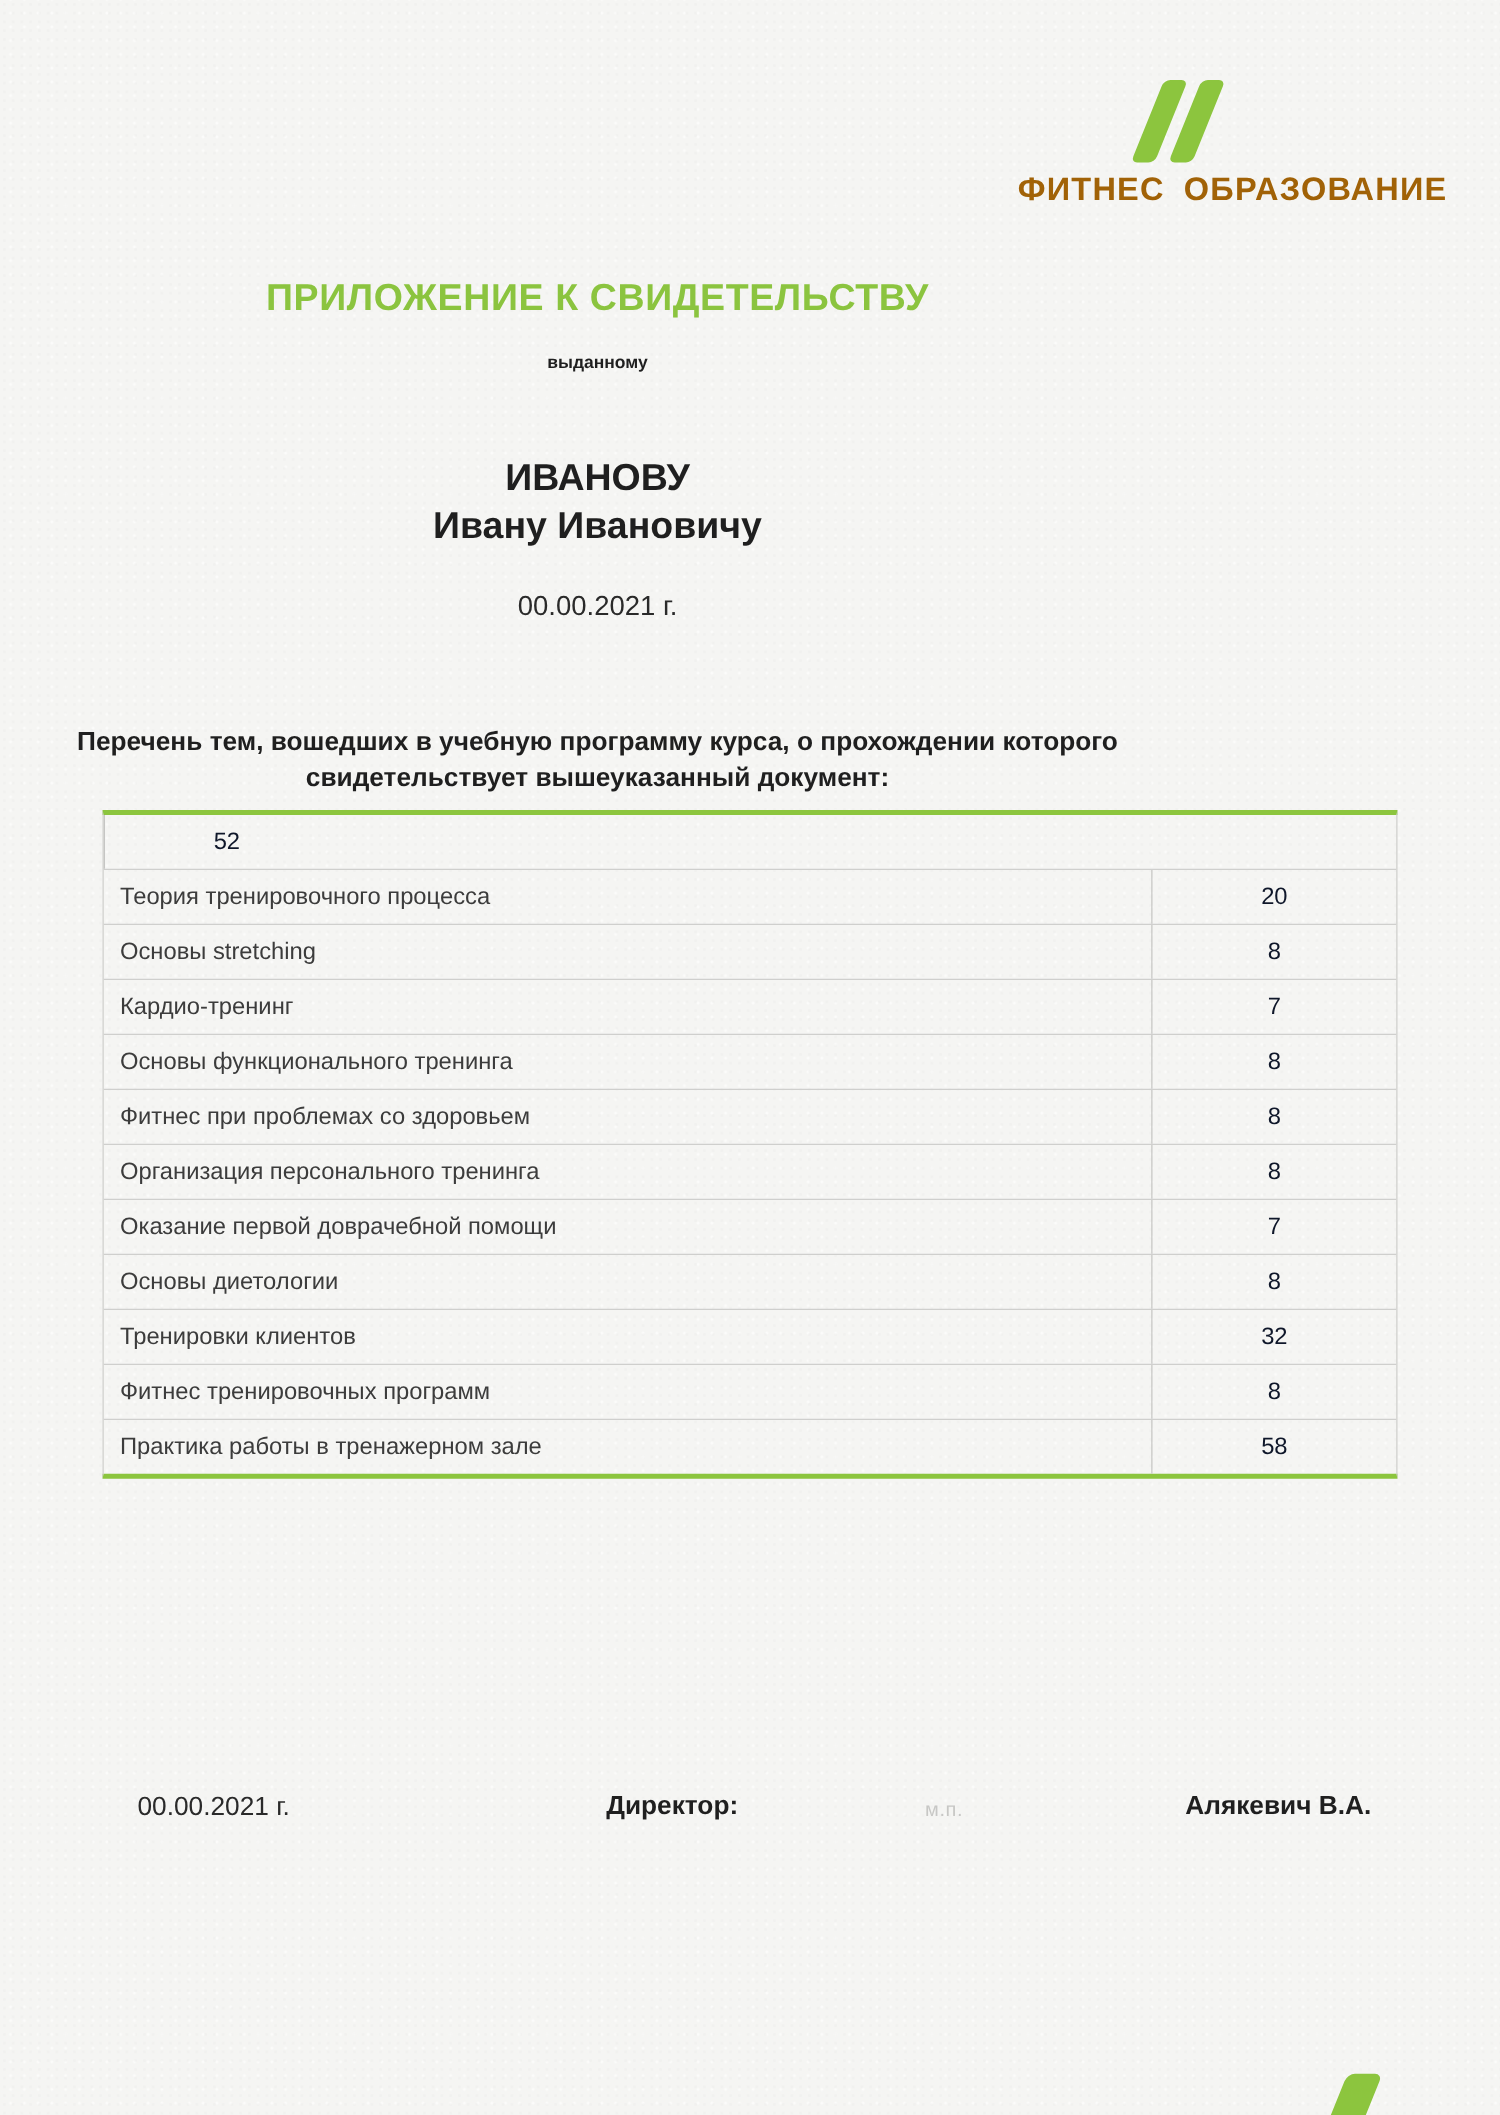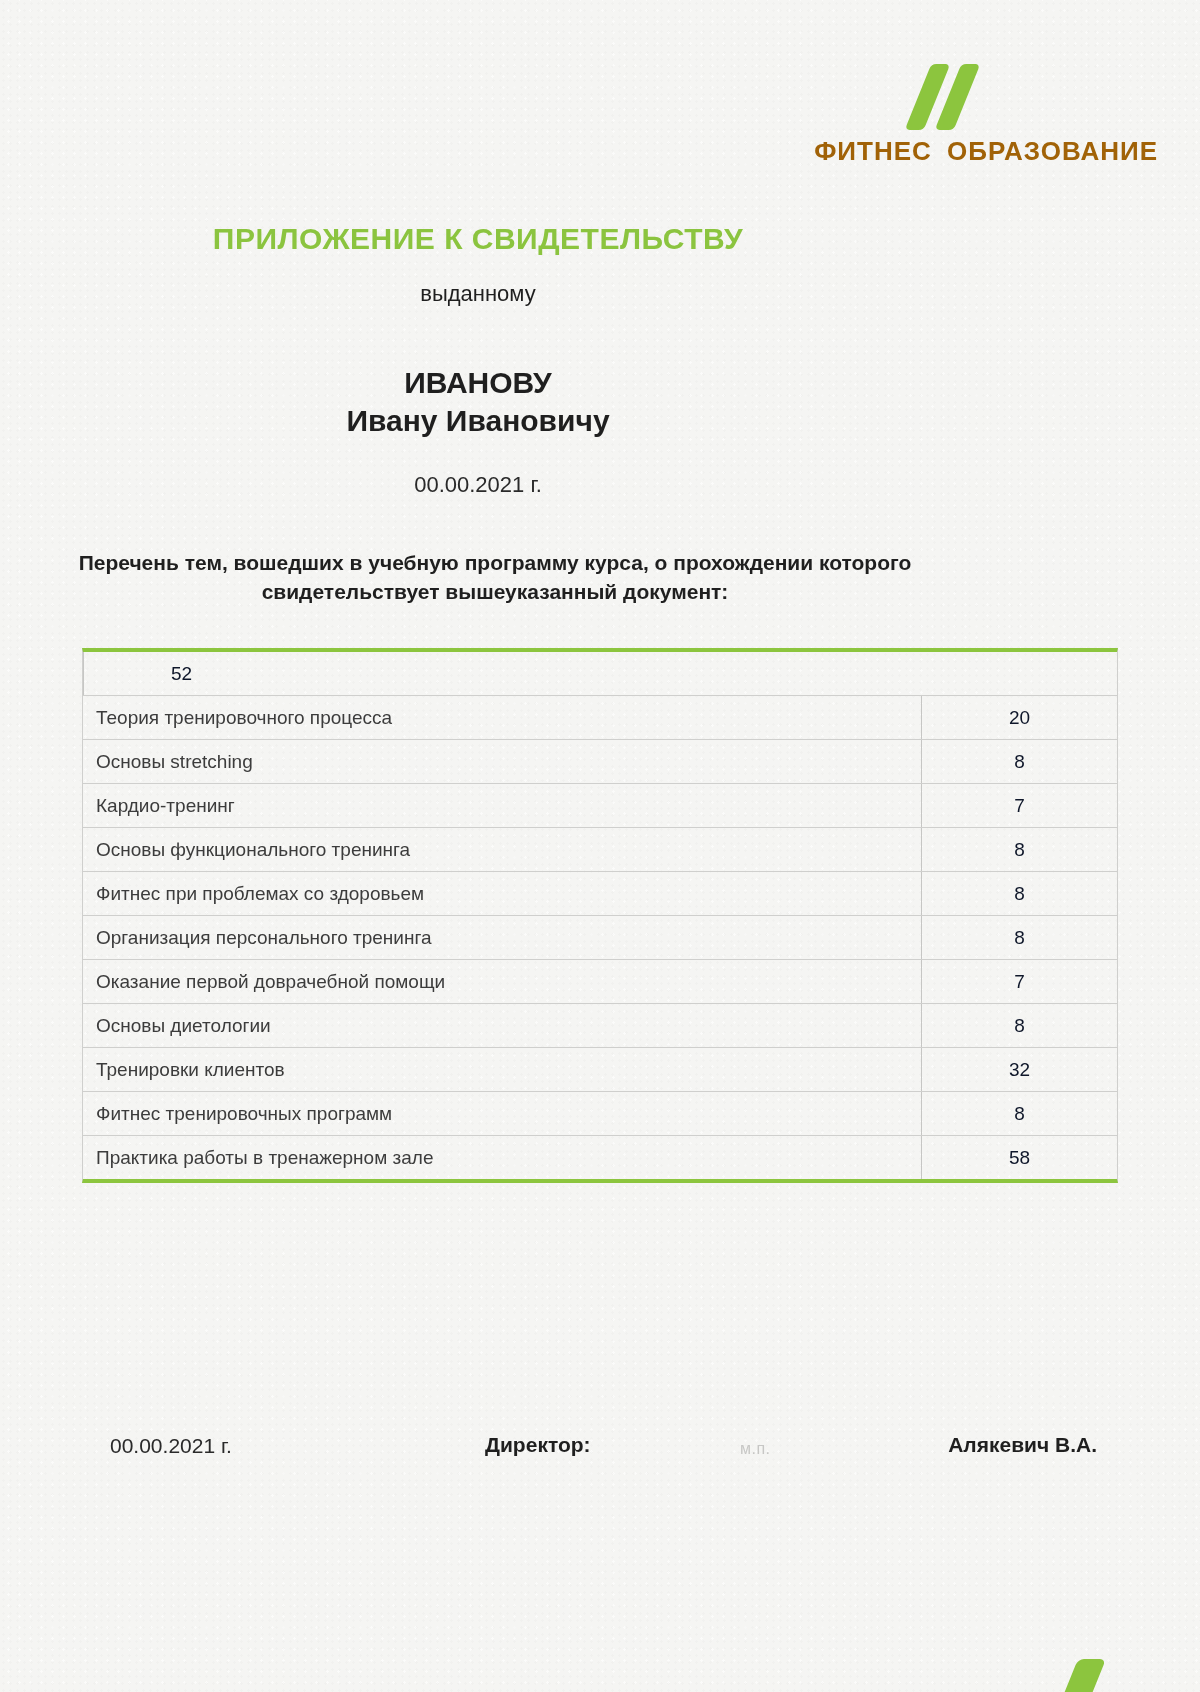--- a/index.html
+++ b/index.html
@@ -19,24 +19,24 @@
 
   
   .logo-slashes{left:918px;top:64px;width:80px;height:66px;}
   .slash{display:inline-block;width:19px;height:66px;margin-right:11px;
     background:#8cc53e;border-radius:5px;transform:skewX(-22deg);}
   .brand{top:136px;left:0;width:1117px;text-align:right;
     font-size:26px;font-weight:bold;color:#a16207;letter-spacing:1px;word-spacing:7px;margin-left:41px;}
 
   
   .doc-title{top:222px;font-size:30px;font-weight:bold;color:#8bc43f;letter-spacing:.5px;}
-  .issued-to{top:281px;font-size:22px;font-weight:normal;}
+  .issued-to{top:281px;font-size:14px;font-weight:bold;}
   .recipient{top:364px;font-size:30px;font-weight:bold;line-height:38px;}
   .issue-date{top:472px;font-size:22px;color:#2a2a2a;}
-  .intro{top:548px;font-size:21px;font-weight:bold;line-height:29px;padding-left:17px;}
+  .intro{top:579px;font-size:21px;font-weight:bold;line-height:29px;}
 
   
   .topics-table{left:82px;top:648px;width:1036px;
     border-top:4px solid #8cc53e;border-bottom:4px solid #8cc53e;
     border-left:1px solid #cfcfcd;border-right:1px solid #cfcfcd;
     box-sizing:border-box;}
   .t-row{display:flex;height:43px;border-bottom:1px solid #cfcfcd;align-items:center;}
   .t-row:last-child{border-bottom:none;}
   .t-topic{flex:1;padding-left:13px;font-size:19px;color:#3c3c3c;
     white-space:nowrap;overflow:hidden;}

